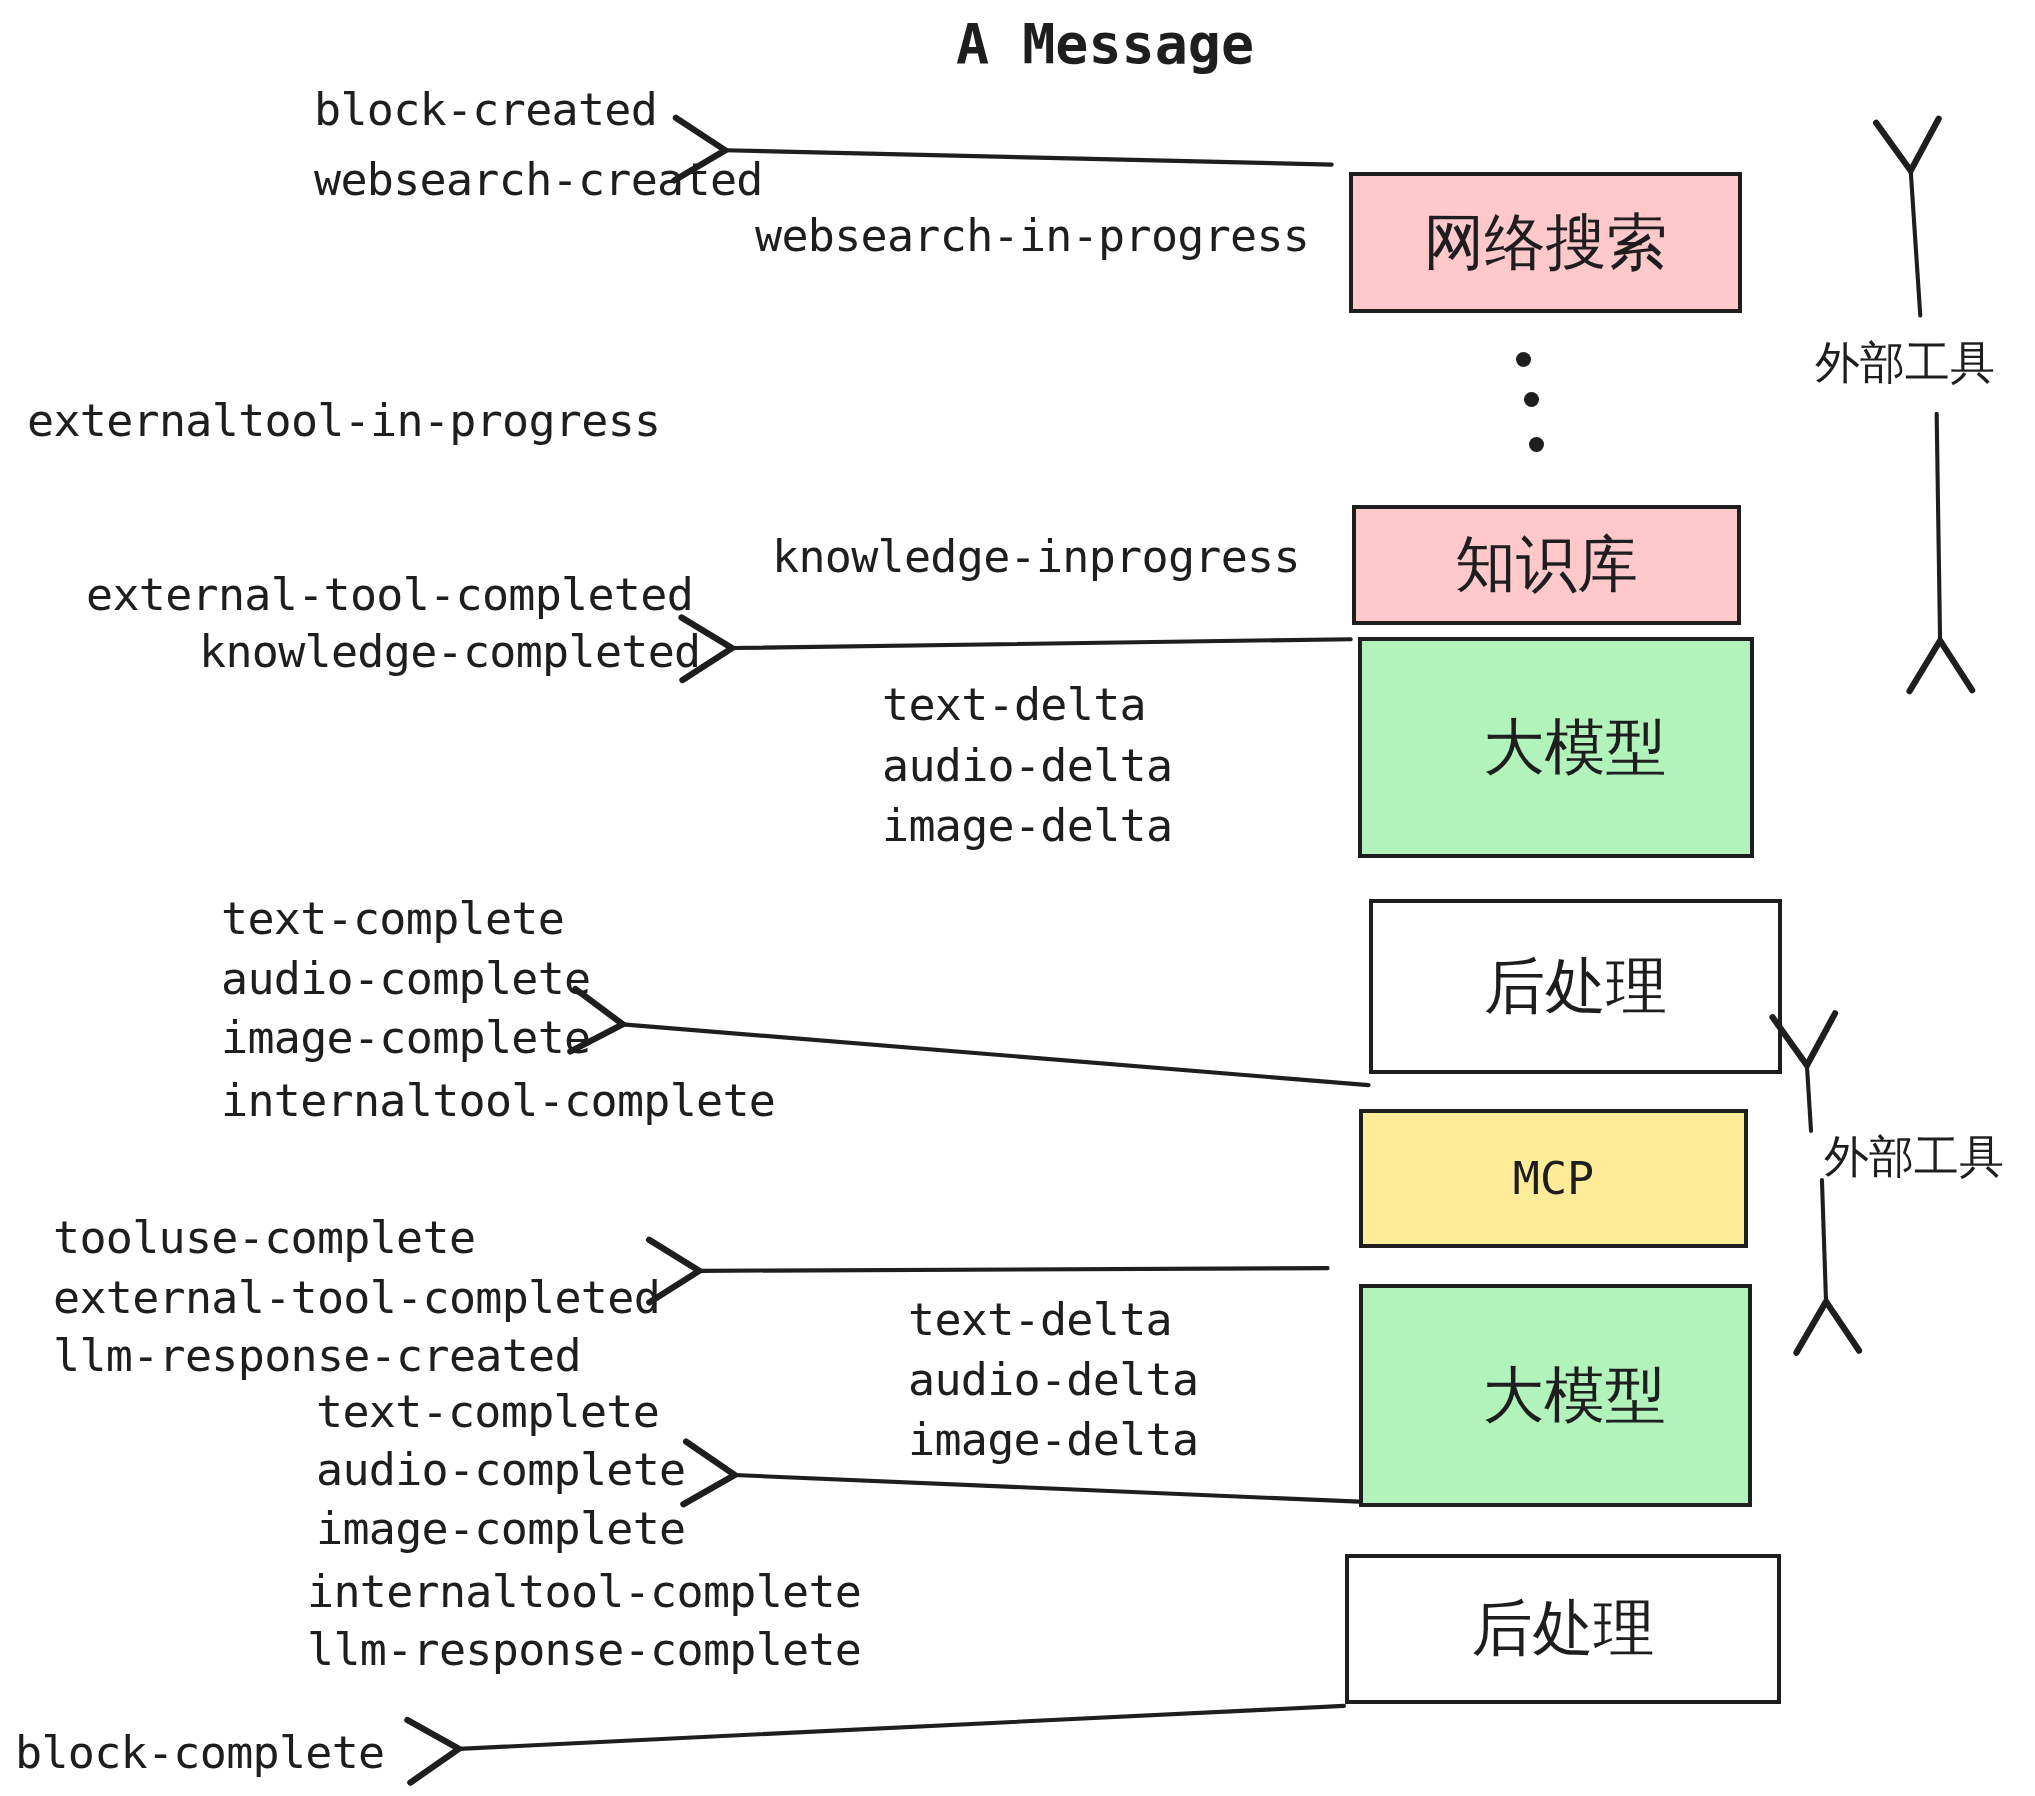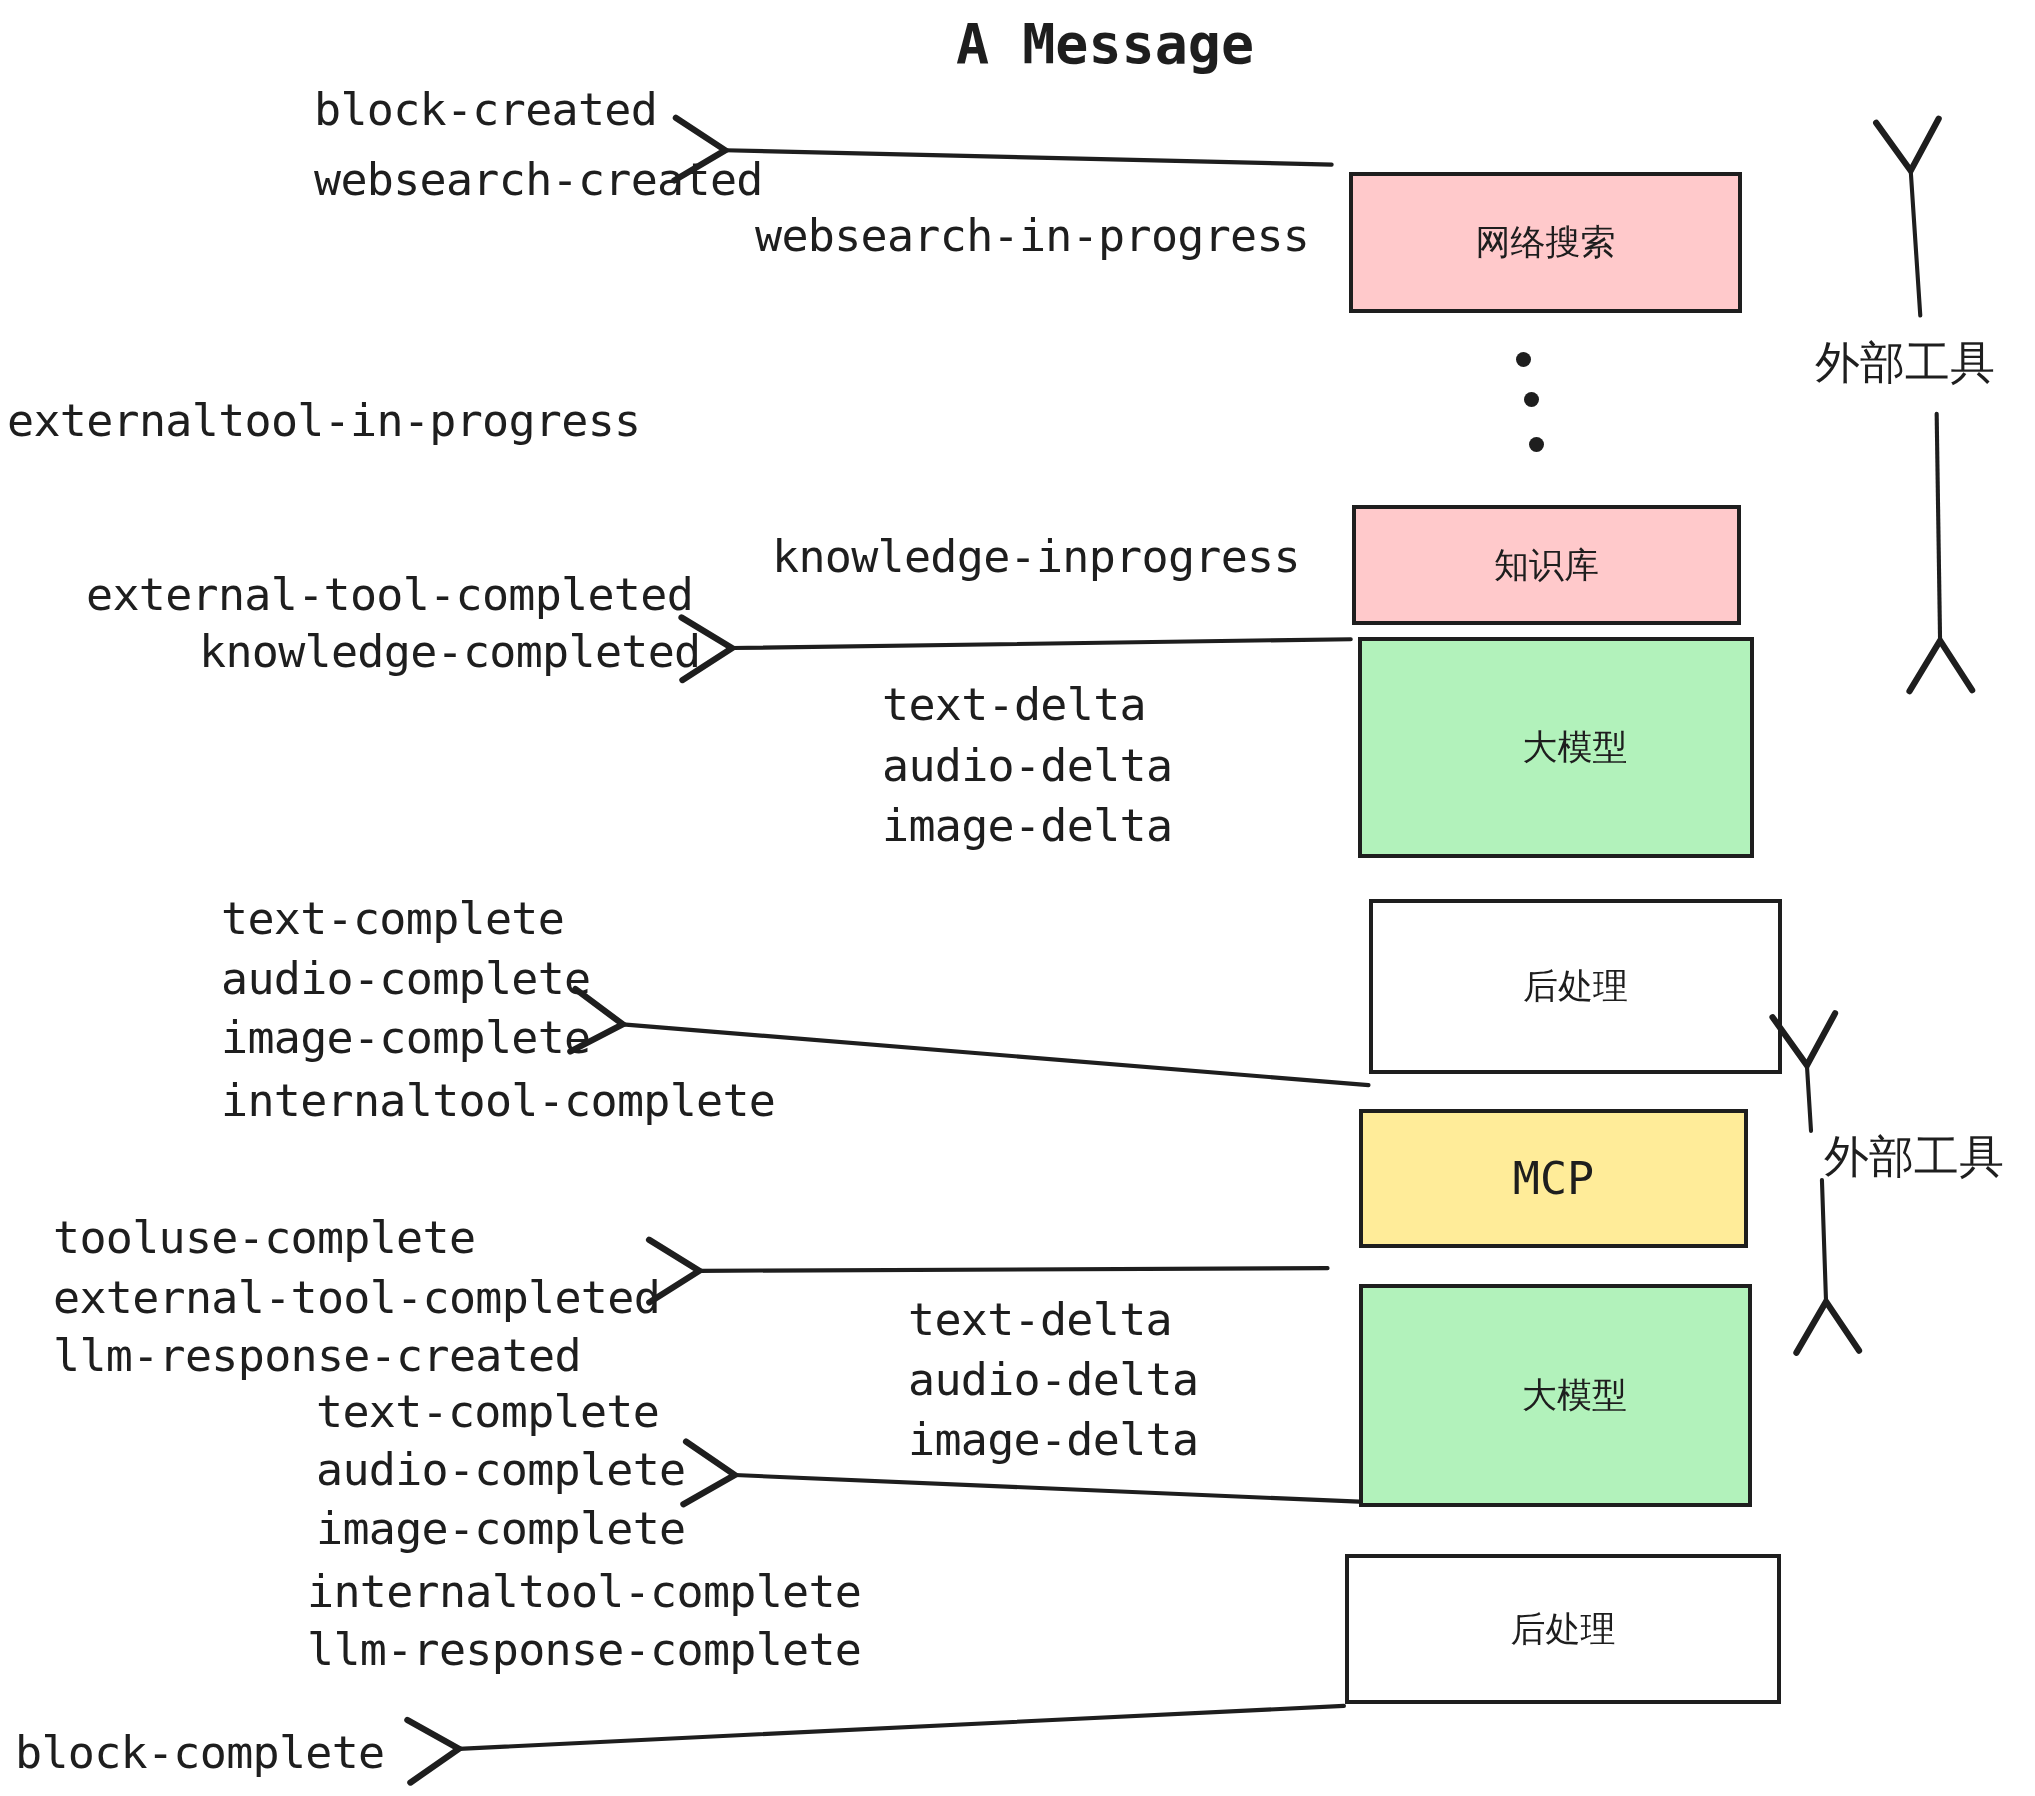--- a/index.html
+++ b/index.html
@@ -28,21 +28,21 @@
   }
   .box{
     position:absolute;
     border:4.1px solid var(--stroke,#1e1e1e);
     display:flex;align-items:center;justify-content:center;
     box-sizing:border-box;
     background:#ffffff;
   }
   .box span{
     font-family:Liberation Sans, sans-serif;
-    font-size:35px;
+    font-size:61px;
     color:var(--stroke,#1e1e1e);
     white-space:nowrap;
   }
   .box.mono span{font-family:"DejaVu Sans Mono",monospace;font-size:45px;}
   .box.pink{background:var(--pink,#ffc9cb);}
   .box.green{background:var(--green,#b2f2bb);padding-left:38px;}
   .box.yellow{background:var(--yellow,#ffec99);}
   .side-label{
     position:absolute;
     font-family:Liberation Mono, monospace;
@@ -56,21 +56,21 @@
 </head>
 <body>
 
 <div id="canvas">
 
   <div class="title">A Message</div>
 
   <div class="evt" style="left:314px;top:82px">block-created</div>
   <div class="evt" style="left:314px;top:152px">websearch-created</div>
   <div class="evt" style="left:755px;top:208px">websearch-in-progress</div>
-  <div class="evt" style="left:7px;top:393px">externaltool-in-progress</div>
+  <div class="evt" style="left:27px;top:393px">externaltool-in-progress</div>
   <div class="evt" style="left:772px;top:529px">knowledge-inprogress</div>
   <div class="evt" style="left:86px;top:567px">external-tool-completed</div>
   <div class="evt" style="left:199px;top:624px">knowledge-completed</div>
 
   <div class="evt" style="left:882px;top:677px">text-delta</div>
   <div class="evt" style="left:882px;top:738px">audio-delta</div>
   <div class="evt" style="left:882px;top:798px">image-delta</div>
 
   <div class="evt" style="left:221px;top:891px">text-complete</div>
   <div class="evt" style="left:221px;top:951px">audio-complete</div>

